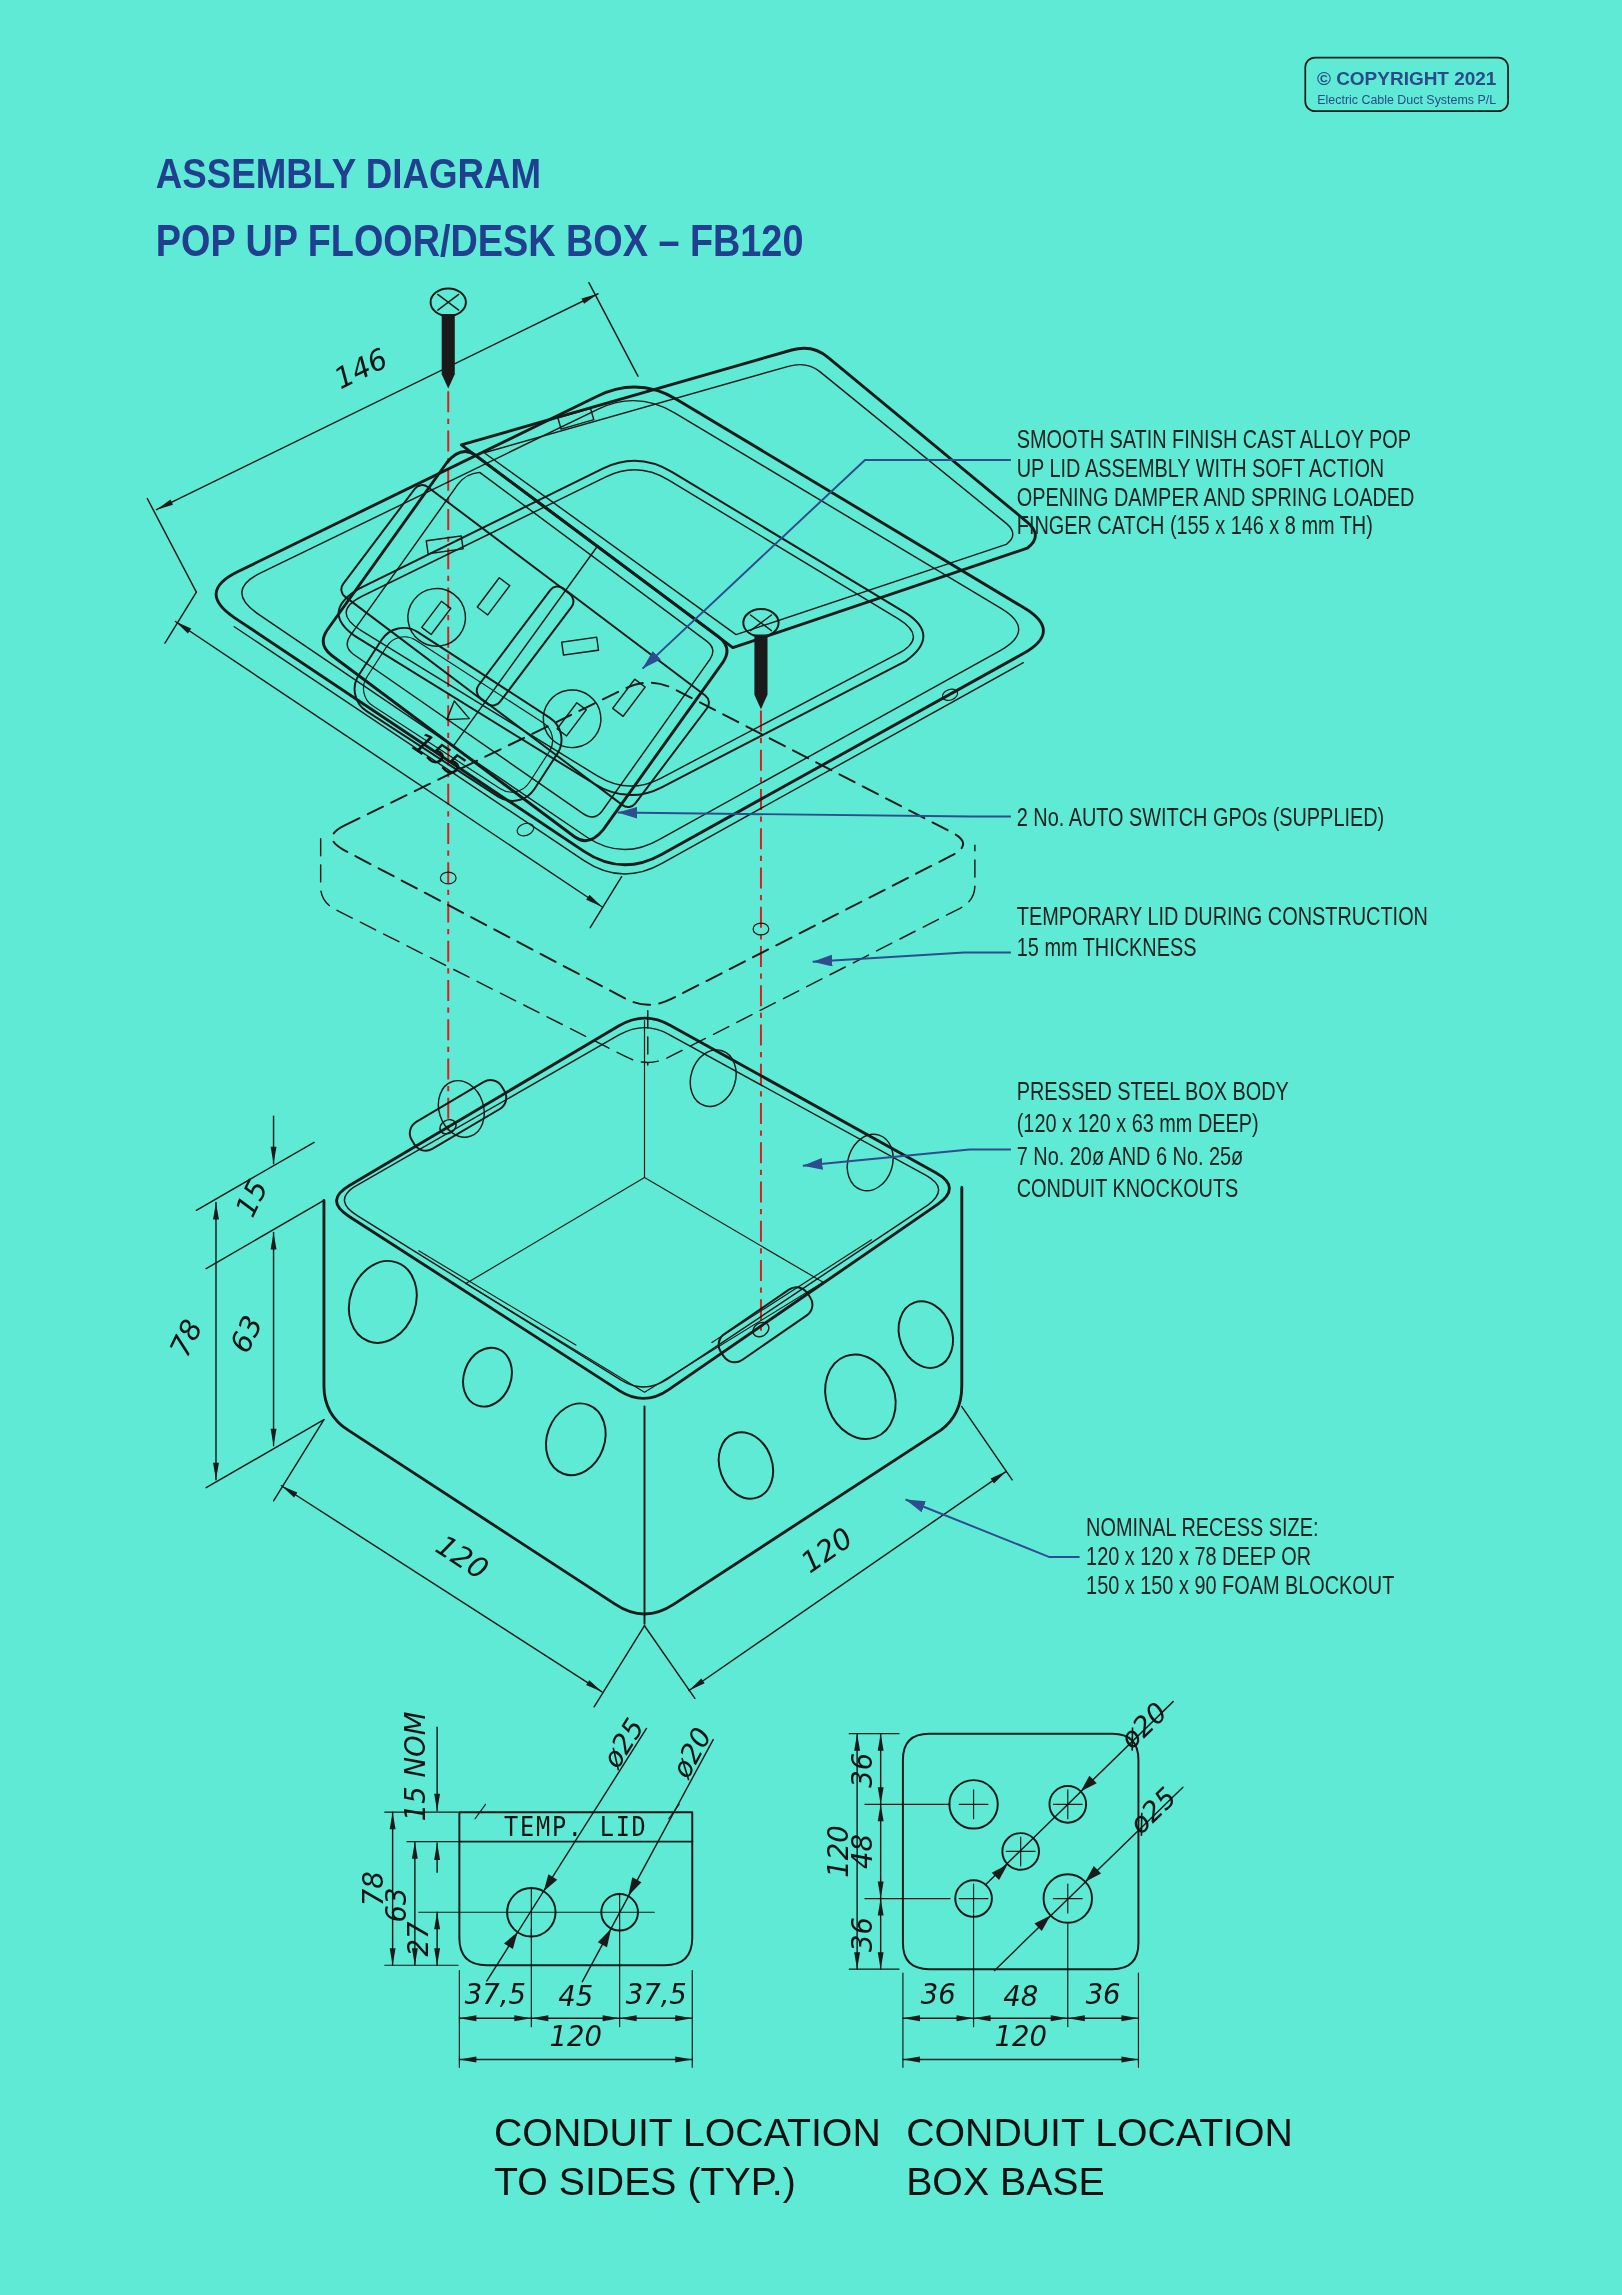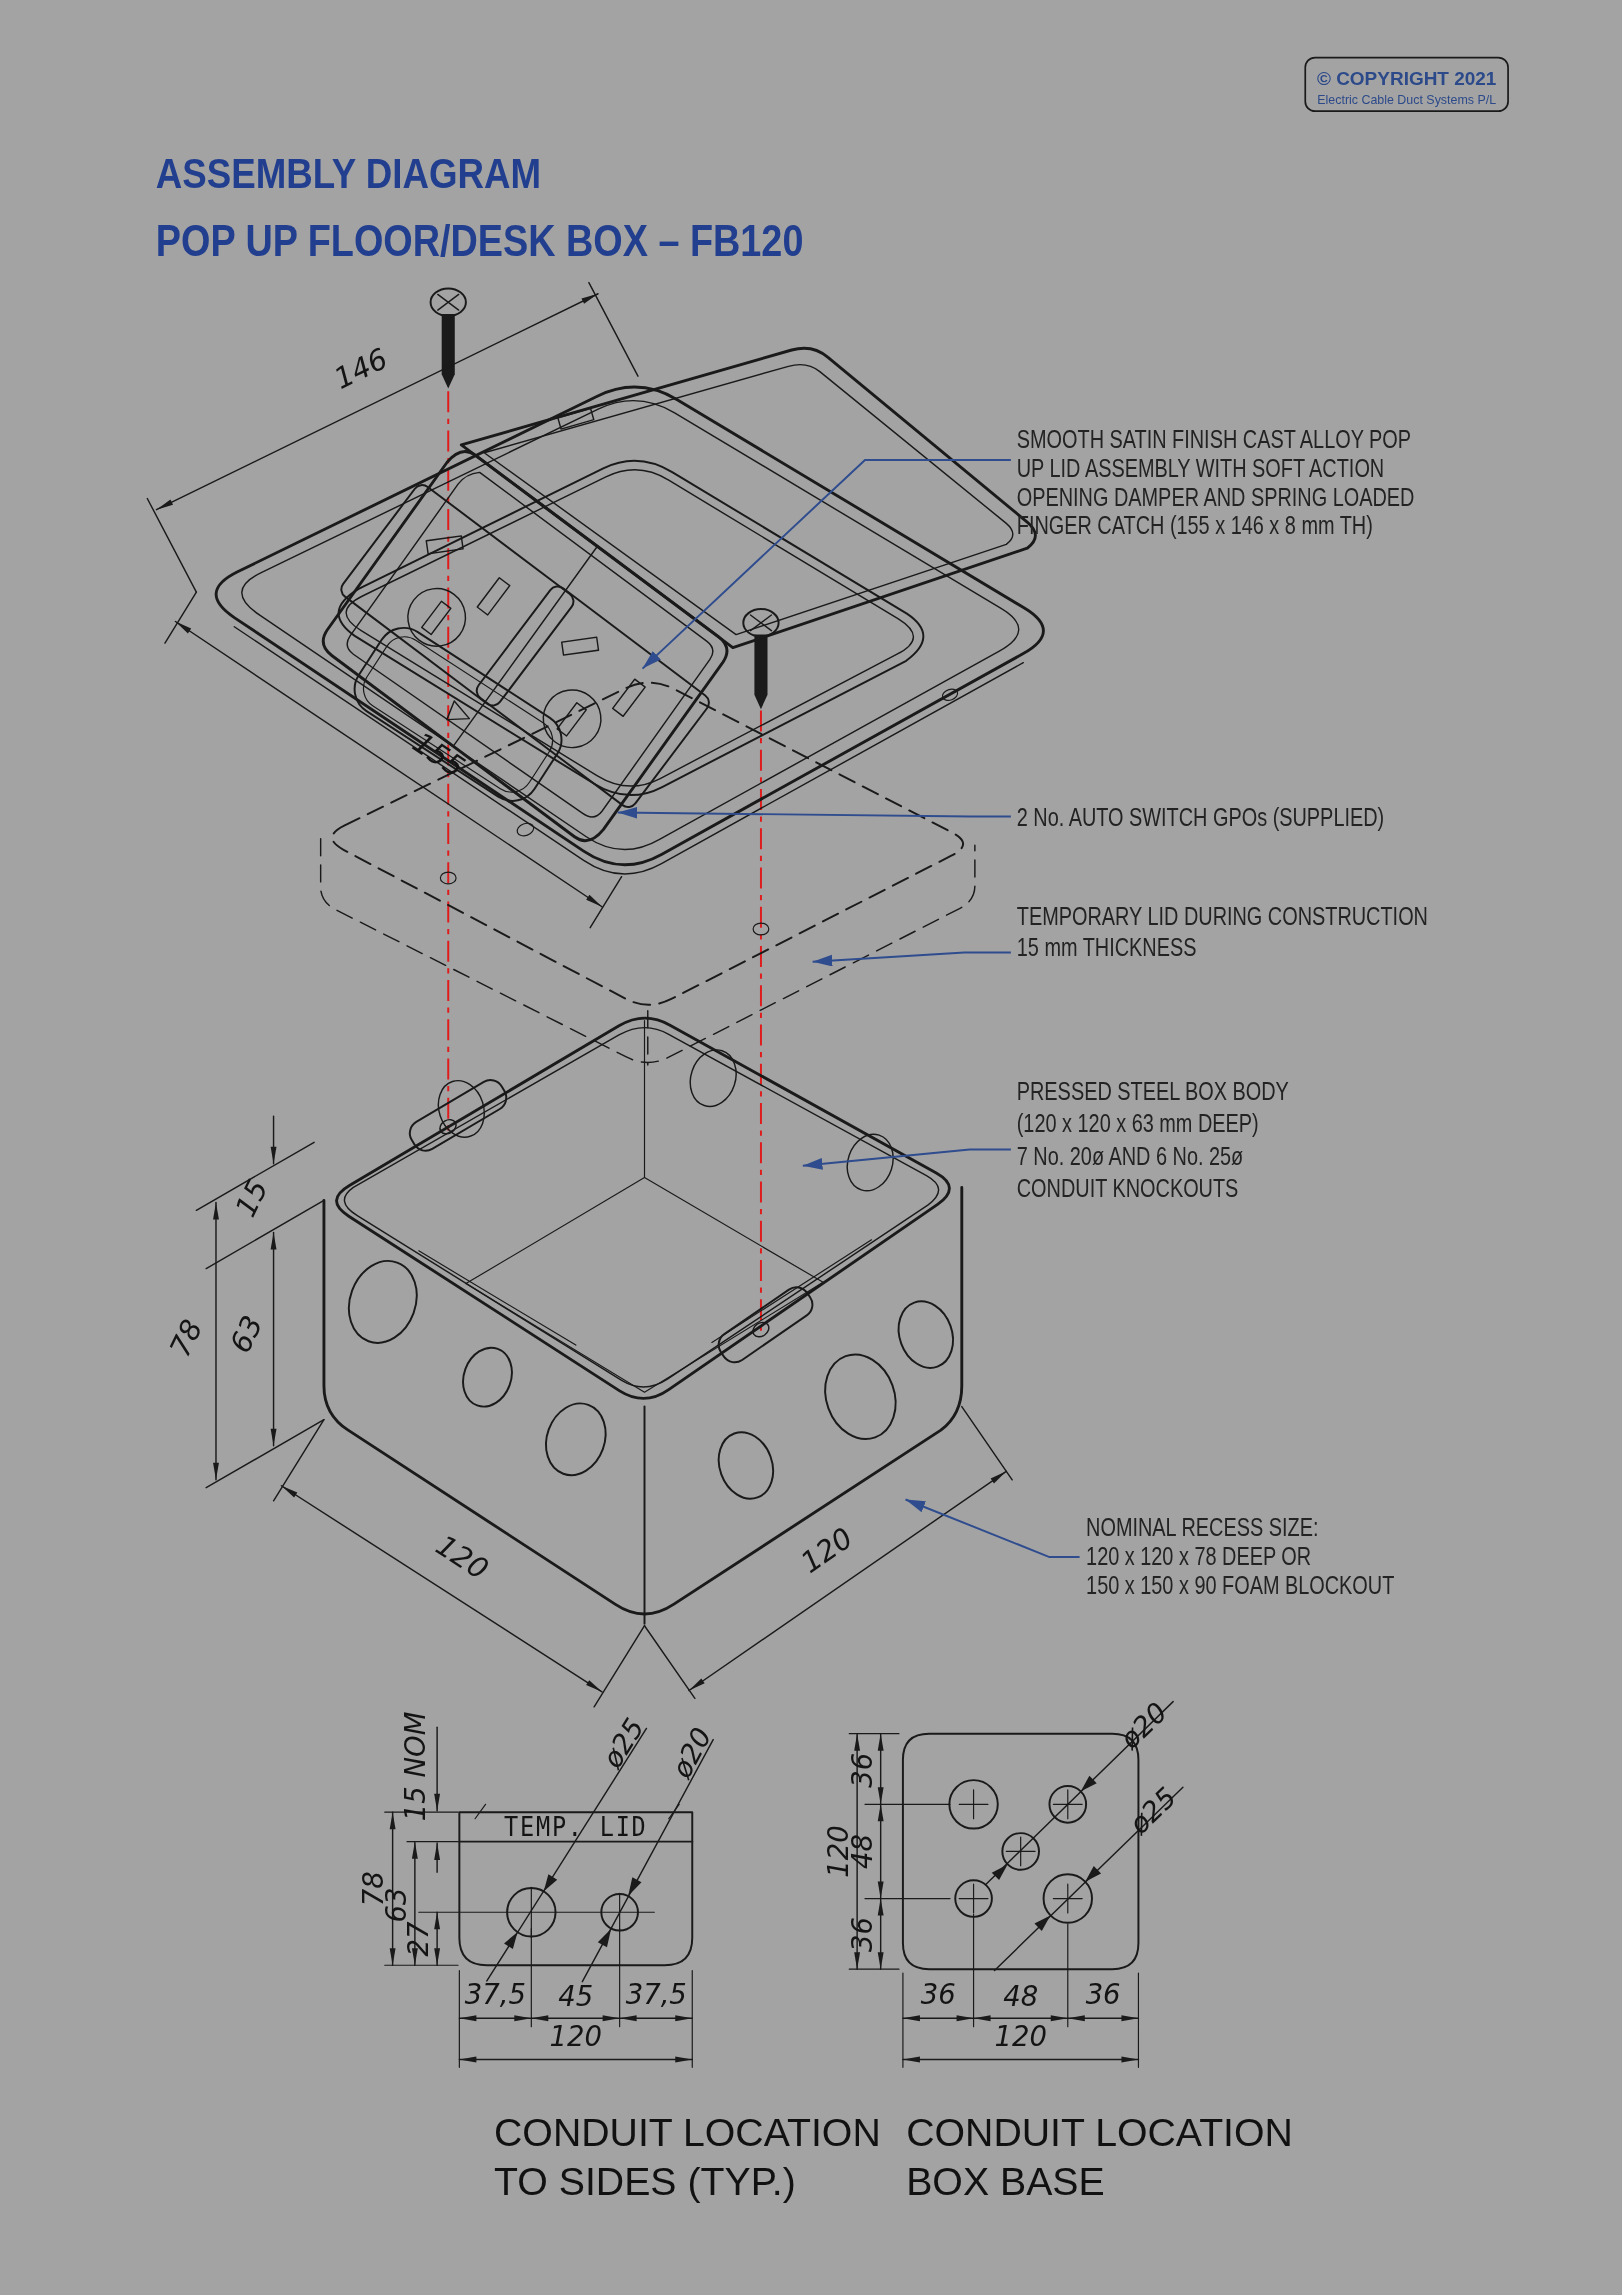--- a/index.html
+++ b/index.html
@@ -1,16 +1,16 @@
 <!DOCTYPE html>
 <html style="font-size:10.5px"><head>
 <meta charset="utf-8">
 <style>
   html,body{margin:0;padding:0;background:#fff;}
-  .page{position:relative;width:1622px;height:2295px;background:#a3a3a3;overflow:hidden;}
+  .page{position:relative;width:1622px;height:2295px;background:#5eead4;overflow:hidden;}
   svg{position:absolute;left:0;top:0;}
   .ink{stroke:#1a1a1a;fill:none;stroke-linecap:round;stroke-linejoin:round;}
   .w4{stroke-width:4.4;} .w3{stroke-width:3;} .w2{stroke-width:2.2;} .thin{stroke-width:1.8;}
   .fillink{fill:#1a1a1a;stroke:none;}
   .red{stroke:#e01b1b;stroke-width:3;fill:none;stroke-dasharray:32 10 8 10;}
   .lead{stroke:#2e4c8e;stroke-width:3;fill:none;}
   .dashp{stroke-dasharray:26 14;}
   .title{font-family:"Liberation Sans",sans-serif;font-weight:bold;fill:#223f8f;}
   .cop{font-family:"Liberation Sans",sans-serif;fill:#2c4a8a;}
   .ann{font-family:"Liberation Sans",sans-serif;font-size:38px;fill:#232323;}

